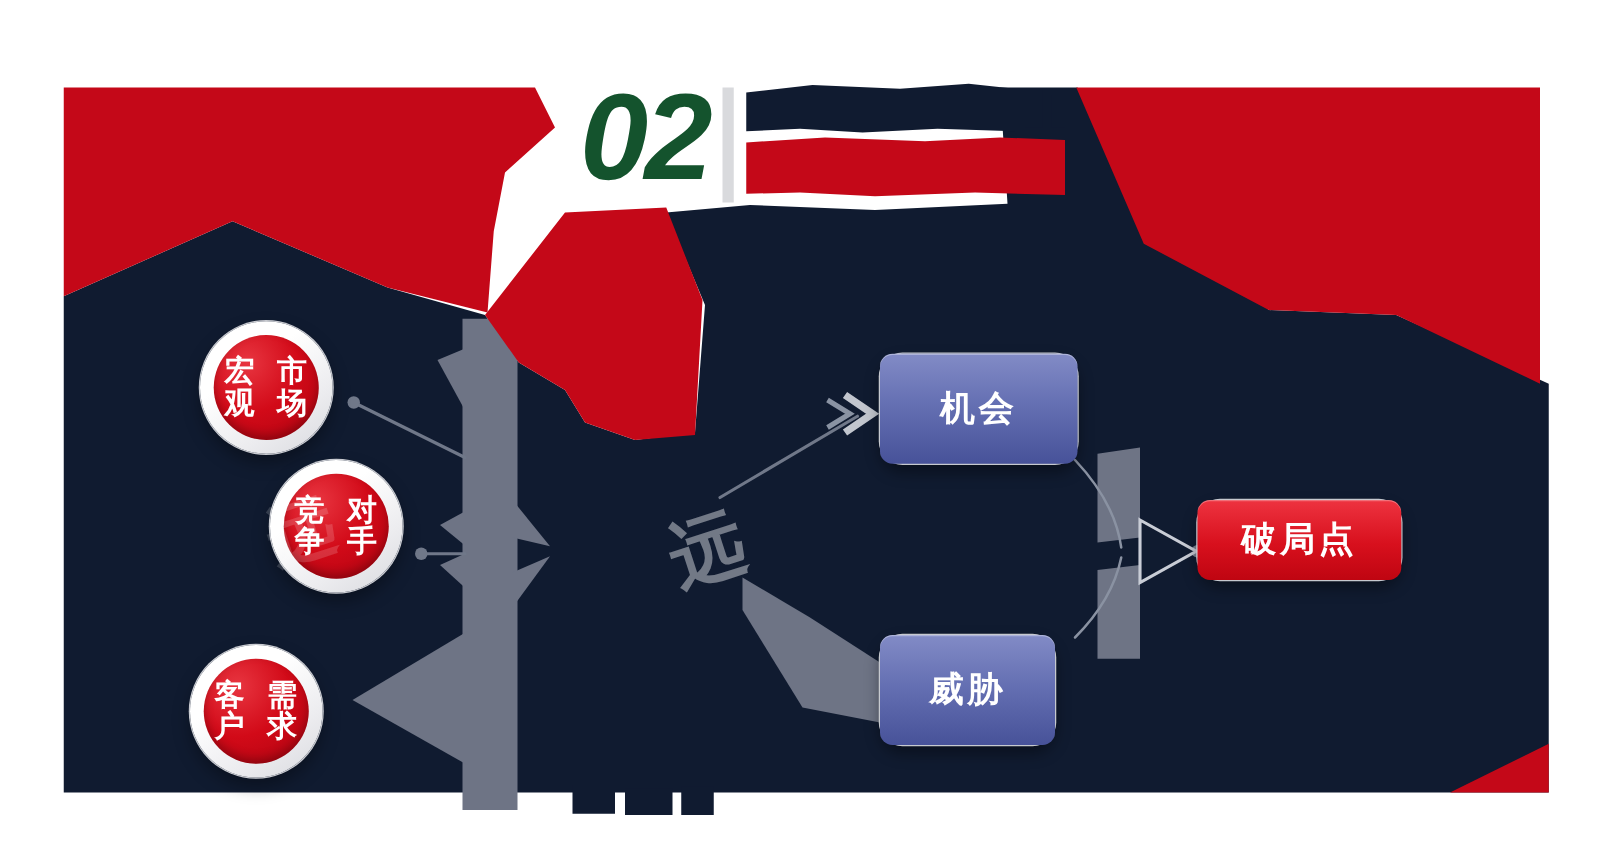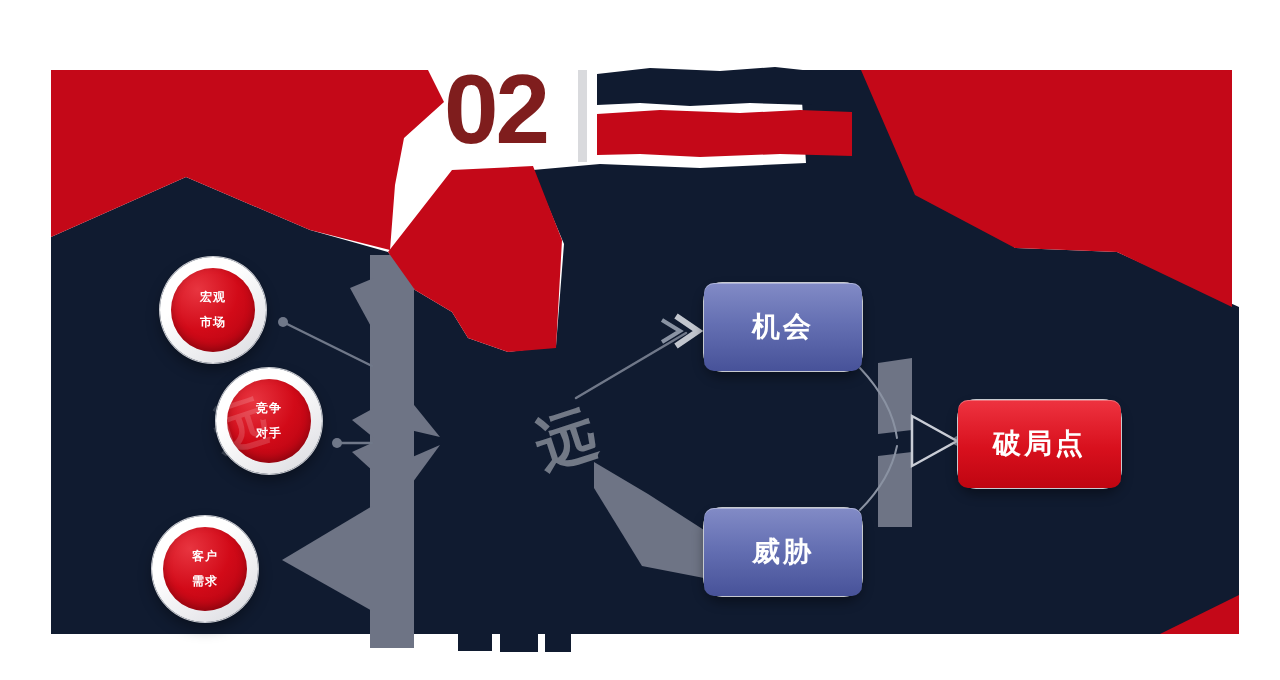--- a/index.html
+++ b/index.html
@@ -4,41 +4,41 @@
 <style>
   html,body{margin:0;padding:0;background:#ffffff;}
   .stage{
     position:relative;width:1280px;height:680px;overflow:hidden;
     background:#ffffff;font-family:"Liberation Sans","DejaVu Sans",sans-serif;
   }
   .bg-svg{position:absolute;left:0;top:0;z-index:1;}
 
   
   .section-number{
-    position:absolute;left:444px;top:60px;z-index:5;
-    font-size:98px;font-weight:bold;color:#7f1d1d;letter-spacing:-3px;line-height:1;
+    position:absolute;left:464px;top:60px;z-index:5;
+    font-size:98px;font-weight:bold;color:#14532d;letter-spacing:-3px;line-height:1;font-style:italic;
   }
   .header-divider{
     position:absolute;left:578px;top:70px;width:9px;height:92px;
     background:#d9dadd;z-index:5;
   }
 
   
   .ring-node{
     position:absolute;z-index:20;border-radius:50%;
     background:linear-gradient(145deg,#ffffff 35%,#ececef 70%,#d8d9de 100%);
     box-shadow:0 0 0 1px #c9cbd1,0 7px 14px rgba(0,0,0,.35);
     display:flex;align-items:center;justify-content:center;
   }
   .ring-node .core{
     width:84px;height:84px;border-radius:50%;
     background:radial-gradient(circle at 32% 26%,#e83540 0%,#d20a18 48%,#ad0310 100%);
     box-shadow:inset 0 -4px 8px rgba(0,0,0,.25);
-    display:flex;flex-direction:column;align-items:center;justify-content:center;
-    color:#fff;font-weight:bold;font-size:12px;line-height:25px;letter-spacing:1px;
+    display:flex;flex-direction:row;align-items:center;justify-content:center;
+    color:#fff;font-weight:bold;font-size:24px;line-height:25px;letter-spacing:1px;
     text-align:center;
   }
 
   
   .node{
     position:absolute;z-index:20;border-radius:18px;padding:0;box-sizing:border-box;
     background:linear-gradient(145deg,#f7f7f9 20%,#e7e8ec 70%,#d3d5db 100%);
     box-shadow:0 0 0 1px #c6c9cf,0 6px 12px rgba(0,0,0,.4);
   }
   .node .node-inner{
@@ -138,24 +138,24 @@
     <div class="core">
       <span>客户</span>
       <span>需求</span>
     </div>
   </div>
 
 
   <div class="node node-blue" style="left:704px;top:283px;width:158px;height:88px">
     <div class="node-inner">机会</div>
   </div>
-  <div class="node node-blue" style="left:704px;top:508px;width:158px;height:88px">
+  <div class="node node-blue" style="left:704px;top:508px;width:140px;height:88px">
     <div class="node-inner">威胁</div>
   </div>
 
-  <div class="node node-red" style="left:958px;top:400px;width:163px;height:88px">
+  <div class="node node-red" style="left:958px;top:400px;width:163px;height:64px">
     <div class="node-inner">破局点</div>
   </div>
 
   <div class="wm wm-main">远</div>
   <div class="wm wm-faint">远</div>
 
 </div>
 
 </body></html>

